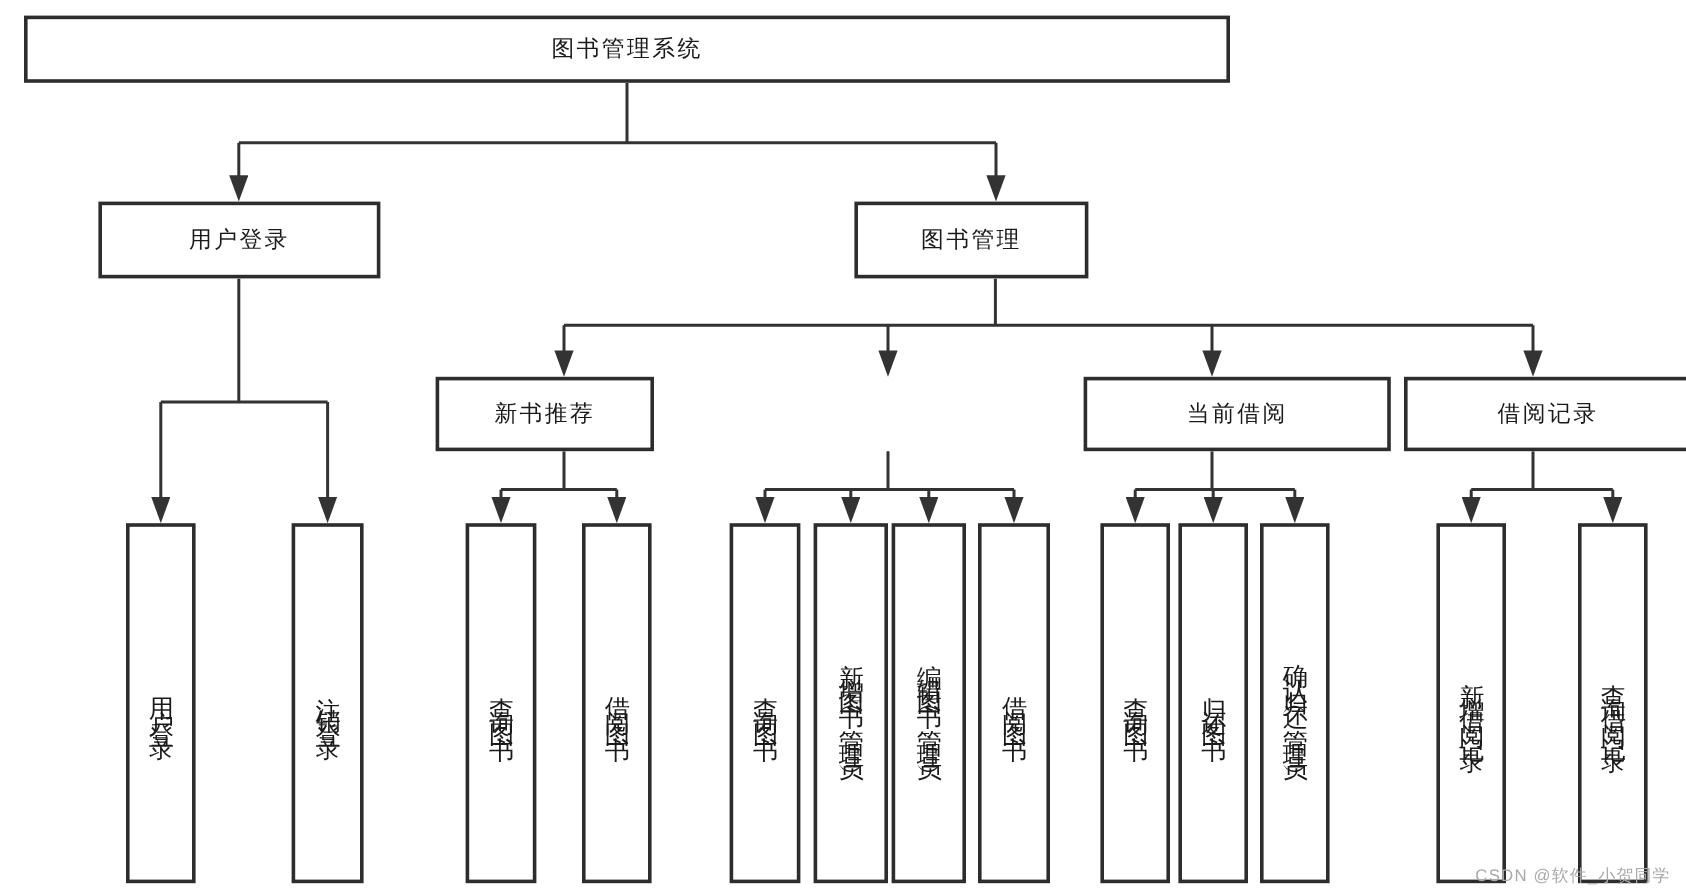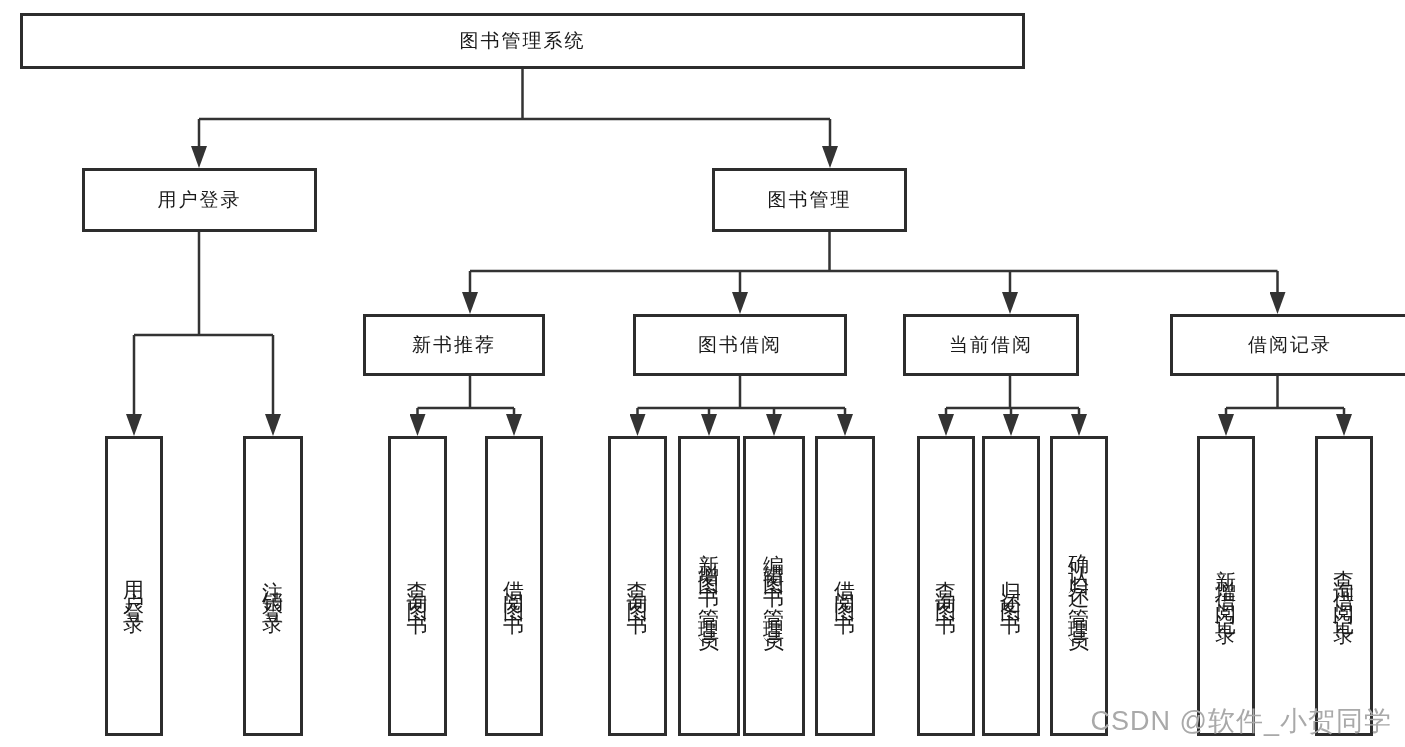--- a/index.html
+++ b/index.html
@@ -54,21 +54,21 @@
     font-size:21px;
     letter-spacing:11px;
     line-height:1;
     white-space:nowrap;
   }
   .watermark{
     position:absolute;
     right:13px;
     bottom:8px;
     color:var(--watermark);
-    font-size:27px;
+    font-size:14px;
     letter-spacing:1px;
     white-space:nowrap;
   }
 </style>
 </head>
 <body>
 
 <div class="stage">
 
   <svg class="wires" width="1405" height="747" viewBox="0 0 1405 747">
@@ -125,22 +125,21 @@
       <path class="w" d="M1344 408 V425" marker-end="url(#arr)"></path>
     </g>
   </svg>
 
   <div class="node h" style="left:20px;top:13px;width:1005px;height:56px">图书管理系统</div>
 
   <div class="node h" style="left:82px;top:168px;width:235px;height:64px">用户登录</div>
   <div class="node h" style="left:712px;top:168px;width:195px;height:64px">图书管理</div>
 
   <div class="node h" style="left:363px;top:314px;width:182px;height:62px">新书推荐</div>
-  <div class="node h" style="left:633px;top:314px;width:214px;height:62px">图书借阅</div>
-  <div class="node h" style="left:903px;top:314px;width:176px;height:62px">当前借阅</div>
+  <div class="node h" style="left:903px;top:314px;width:256px;height:62px">当前借阅</div>
   <div class="node h" style="left:1170px;top:314px;width:240px;height:62px">借阅记录</div>
 
   <div class="node v" style="left:105px;top:436px;width:58px;height:300px">
     <span>用户登录</span>
   </div>
   <div class="node v" style="left:243px;top:436px;width:60px;height:300px">
     <span>注销登录</span>
   </div>
 
   <div class="node v" style="left:388px;top:436px;width:59px;height:300px">

